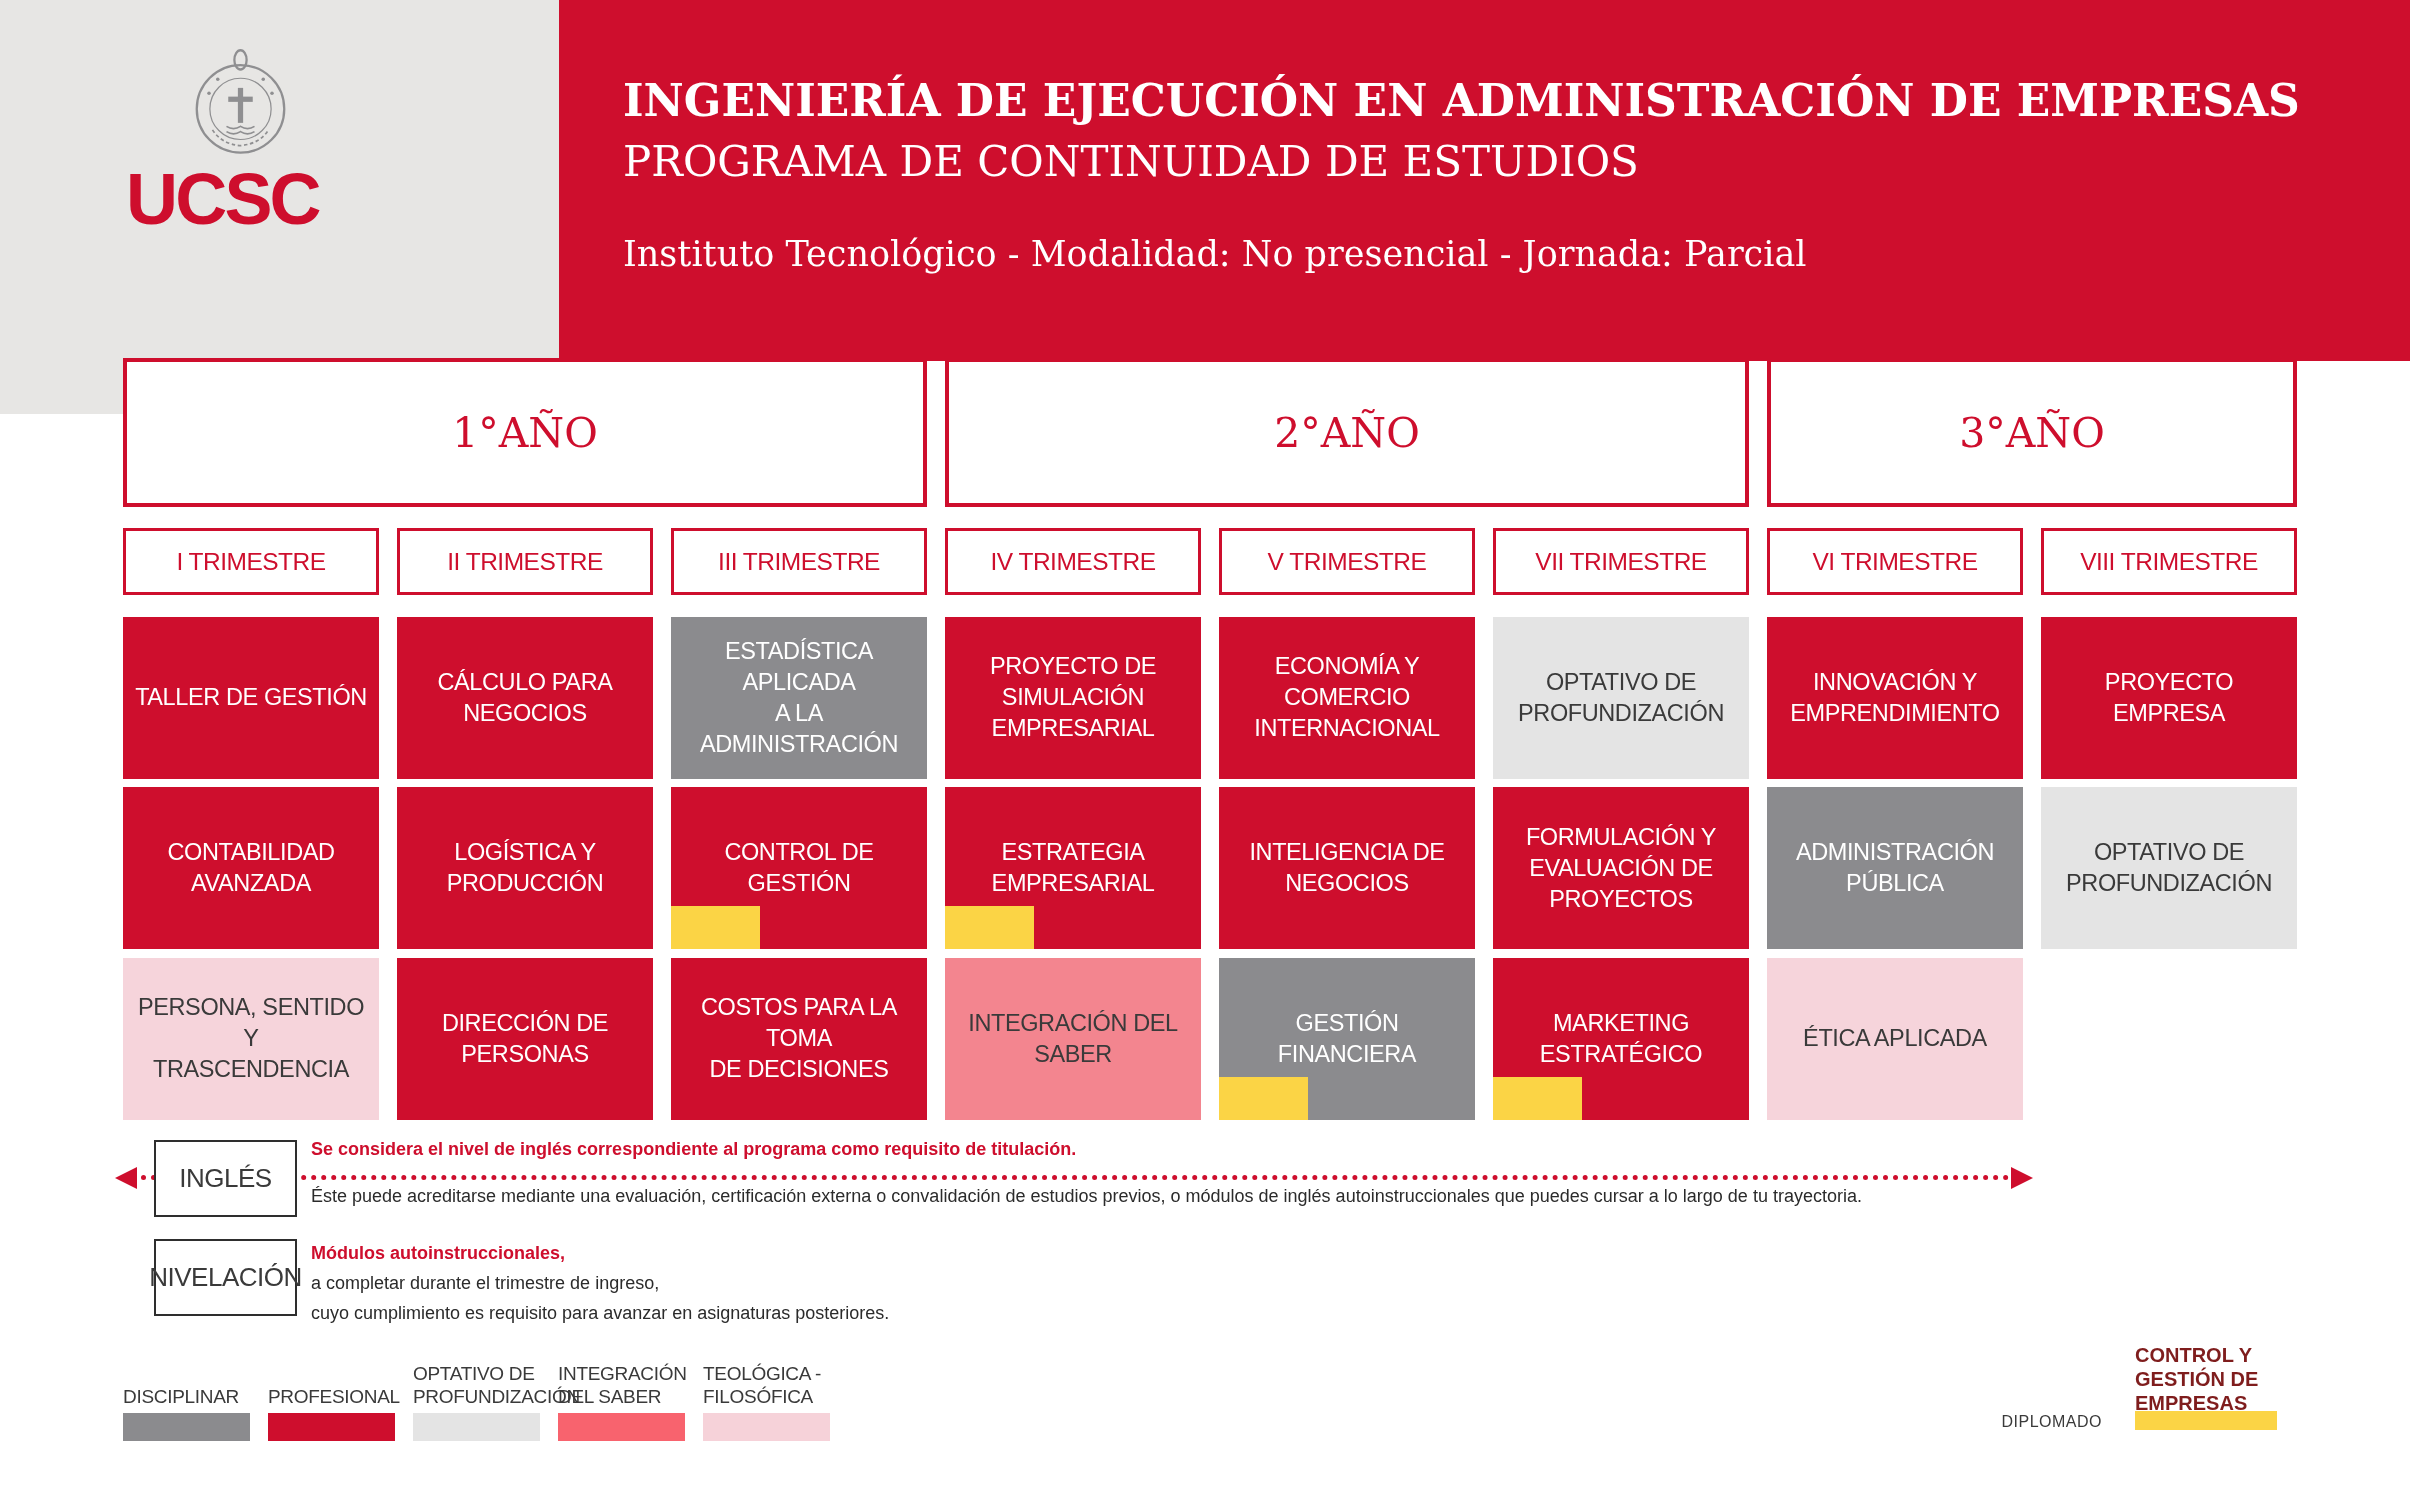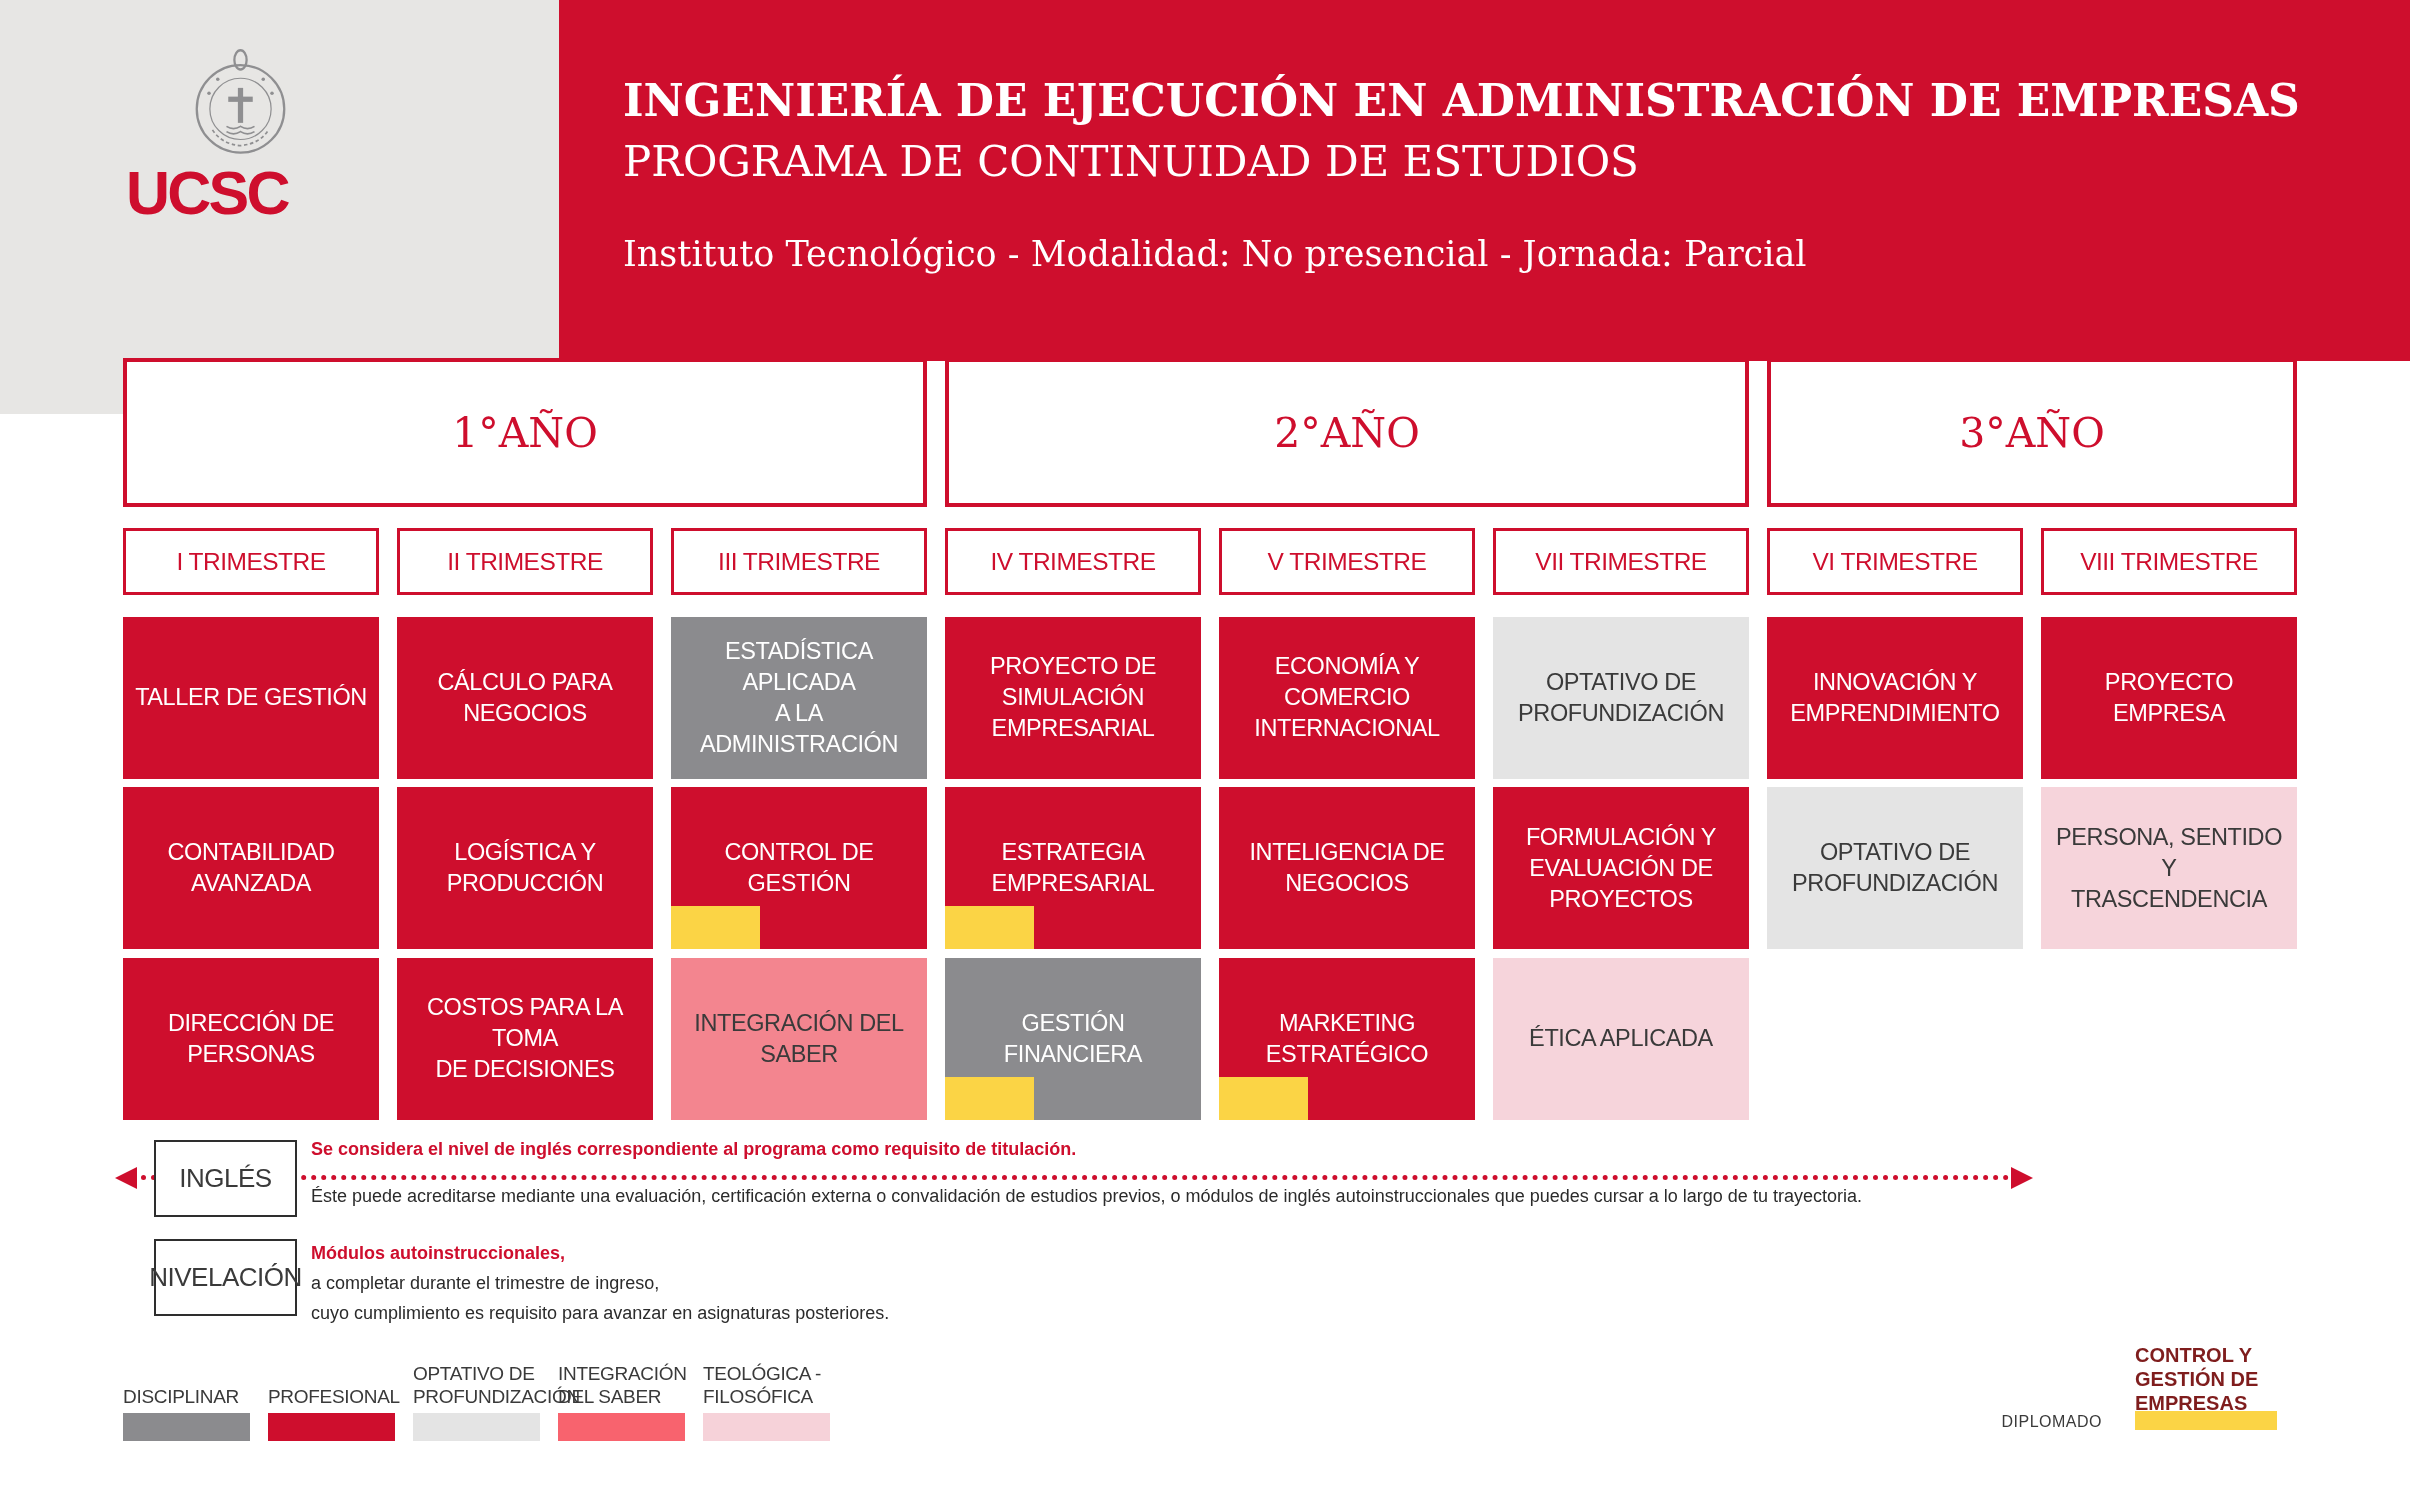--- a/index.html
+++ b/index.html
@@ -3,21 +3,21 @@
 <meta charset="utf-8">
 <style>
   html,body{margin:0;padding:0;background:#fff;}
   .page{position:relative;width:2411px;height:1508px;background:#fff;overflow:hidden;
         font-family:"Liberation Sans","DejaVu Sans",sans-serif;}
 
   
   .band-red{position:absolute;left:0;top:0;width:2411px;height:361px;background:var(--profesional);}
   .band-gray{position:absolute;left:0;top:0;width:559px;height:414px;background:var(--header_gray);}
   .logo-seal{position:absolute;left:188px;top:49px;width:105px;height:111px;}
-  .logo-text{position:absolute;left:126px;top:158px;font-size:61px;font-weight:bold;
+  .logo-text{position:absolute;left:126px;top:158px;font-size:72px;font-weight:bold;
              color:var(--profesional);letter-spacing:-2.8px;}
   .t1{position:absolute;left:623px;top:75px;color:#fff;font-family:"DejaVu Serif","Liberation Serif",serif;
       font-weight:bold;font-size:44px;white-space:nowrap;}
   .t2{position:absolute;left:623px;top:137px;color:#fff;font-family:"DejaVu Serif","Liberation Serif",serif;
       font-weight:normal;font-size:42px;white-space:nowrap;}
   .t3{position:absolute;left:623px;top:234px;color:#fff;font-family:"DejaVu Serif","Liberation Serif",serif;
       font-size:35px;white-space:nowrap;}
 
   
   .gridwrap{position:absolute;left:123px;top:358px;width:2174px;}
@@ -186,20 +186,25 @@
         <span class="ct">INTELIGENCIA DE
 NEGOCIOS</span>
 
       </div>
       <div class="card t-profesional">
         <span class="ct">FORMULACIÓN Y
 EVALUACIÓN DE
 PROYECTOS</span>
 
       </div>
+      <div class="card t-disciplinar">
+        <span class="ct">ADMINISTRACIÓN
+PÚBLICA</span>
+
+      </div>
       <div class="card t-optativo">
         <span class="ct">OPTATIVO DE
 PROFUNDIZACIÓN</span>
 
       </div>
 
       <div class="card t-teologica">
         <span class="ct">PERSONA, SENTIDO Y
 TRASCENDENCIA</span>
 

